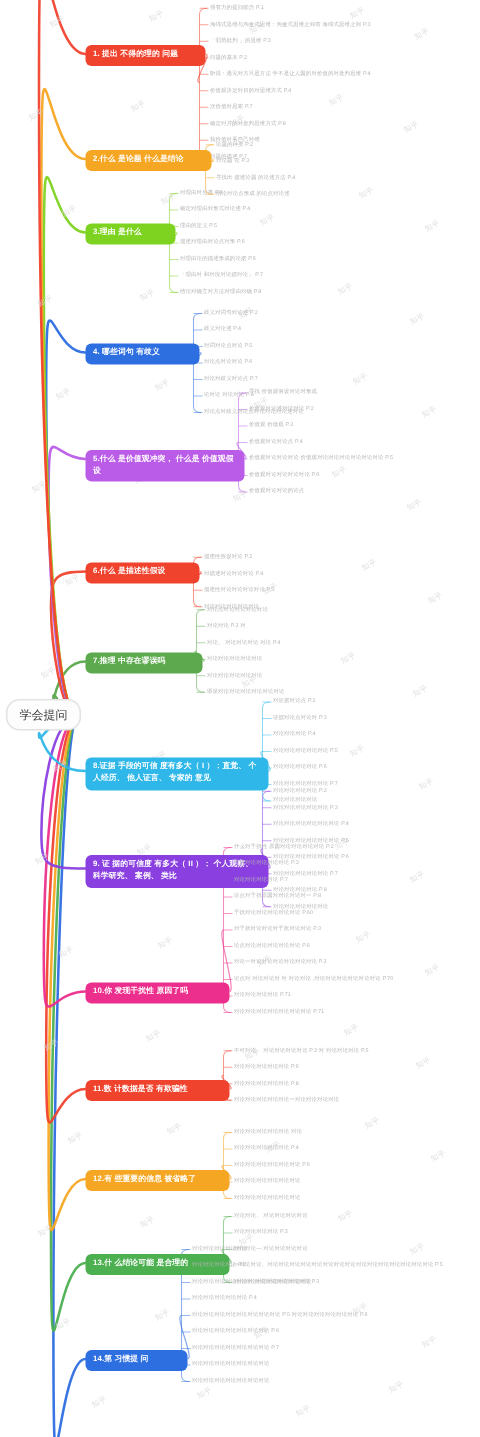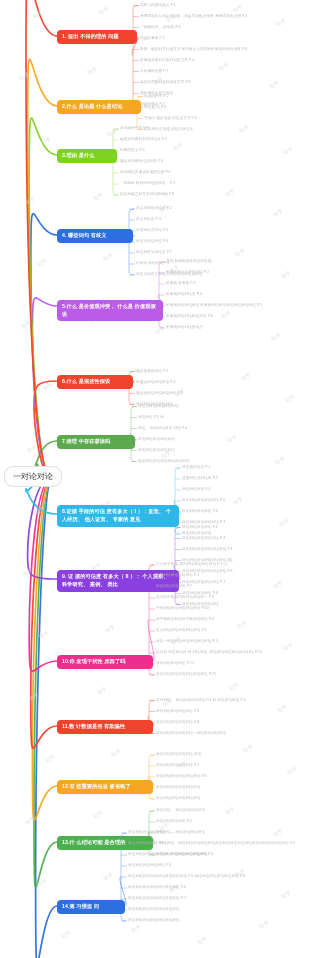--- a/index.html
+++ b/index.html
@@ -263,21 +263,21 @@
       <div class="wm" style="left: 168px; top: 888px; color: rgb(217, 217, 217);">知乎</div>
       <div class="wm" style="left: 234px; top: 872px; color: rgb(217, 217, 217);">知乎</div>
       <div class="wm" style="left: 280px; top: 894px; color: rgb(217, 217, 217);">知乎</div>
       <div class="wm" style="left: 60px; top: 934px; color: rgb(217, 217, 217);">知乎</div>
       <div class="wm" style="left: 130px; top: 928px; color: rgb(217, 217, 217);">知乎</div>
       <div class="wm" style="left: 196px; top: 940px; color: rgb(217, 217, 217);">知乎</div>
       <div class="wm" style="left: 258px; top: 924px; color: rgb(217, 217, 217);">知乎</div>
     </div>
 
   <div id="root-node">
-    <span>一对论对论</span>
+    <span>学会提问</span>
   </div>
 
   <div id="branch-layer">
       <div class="branch" style="left: 57px; top: 30px;">
         <div class="chip" style="background: rgb(240, 67, 46); width: 80px;">1. 提出 不得的理的 问题</div>
       </div>
       <div class="leaves" style="left: 140px; top: 0px;">
         <div class="leaf" style="color: rgb(180, 180, 180);">强有力的提问能力 P.1</div>
         <div class="leaf" style="color: rgb(180, 180, 180);">海绵式思维与淘金式思维：淘金式思维之间有 海绵式思维之间 P.3</div>
         <div class="leaf" style="color: rgb(180, 180, 180);">「弱势批判 」的思维 P.3</div>

